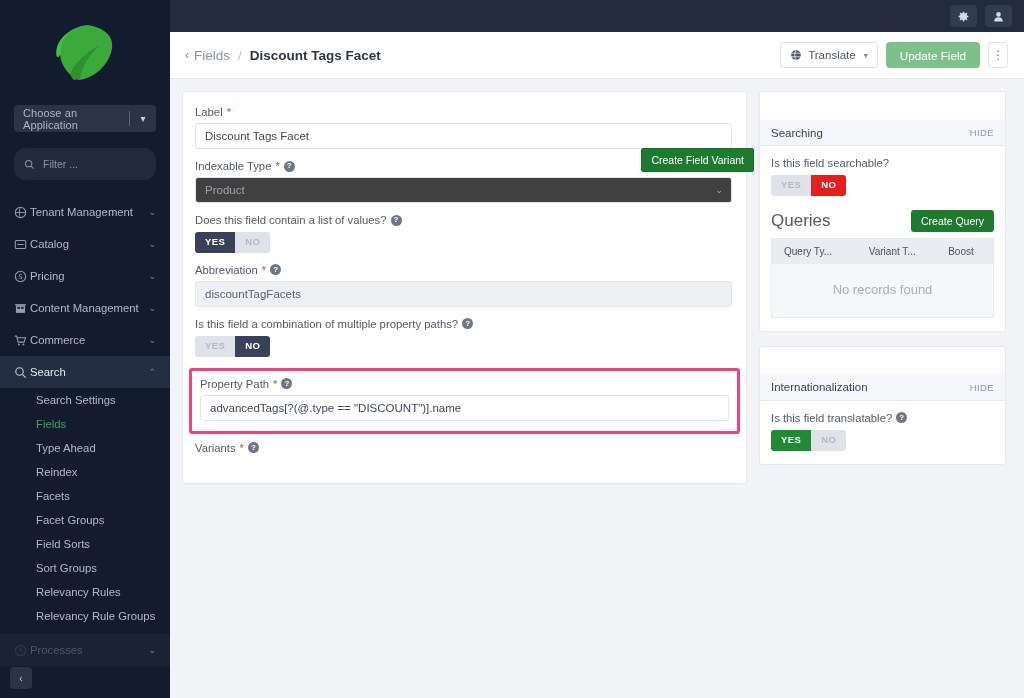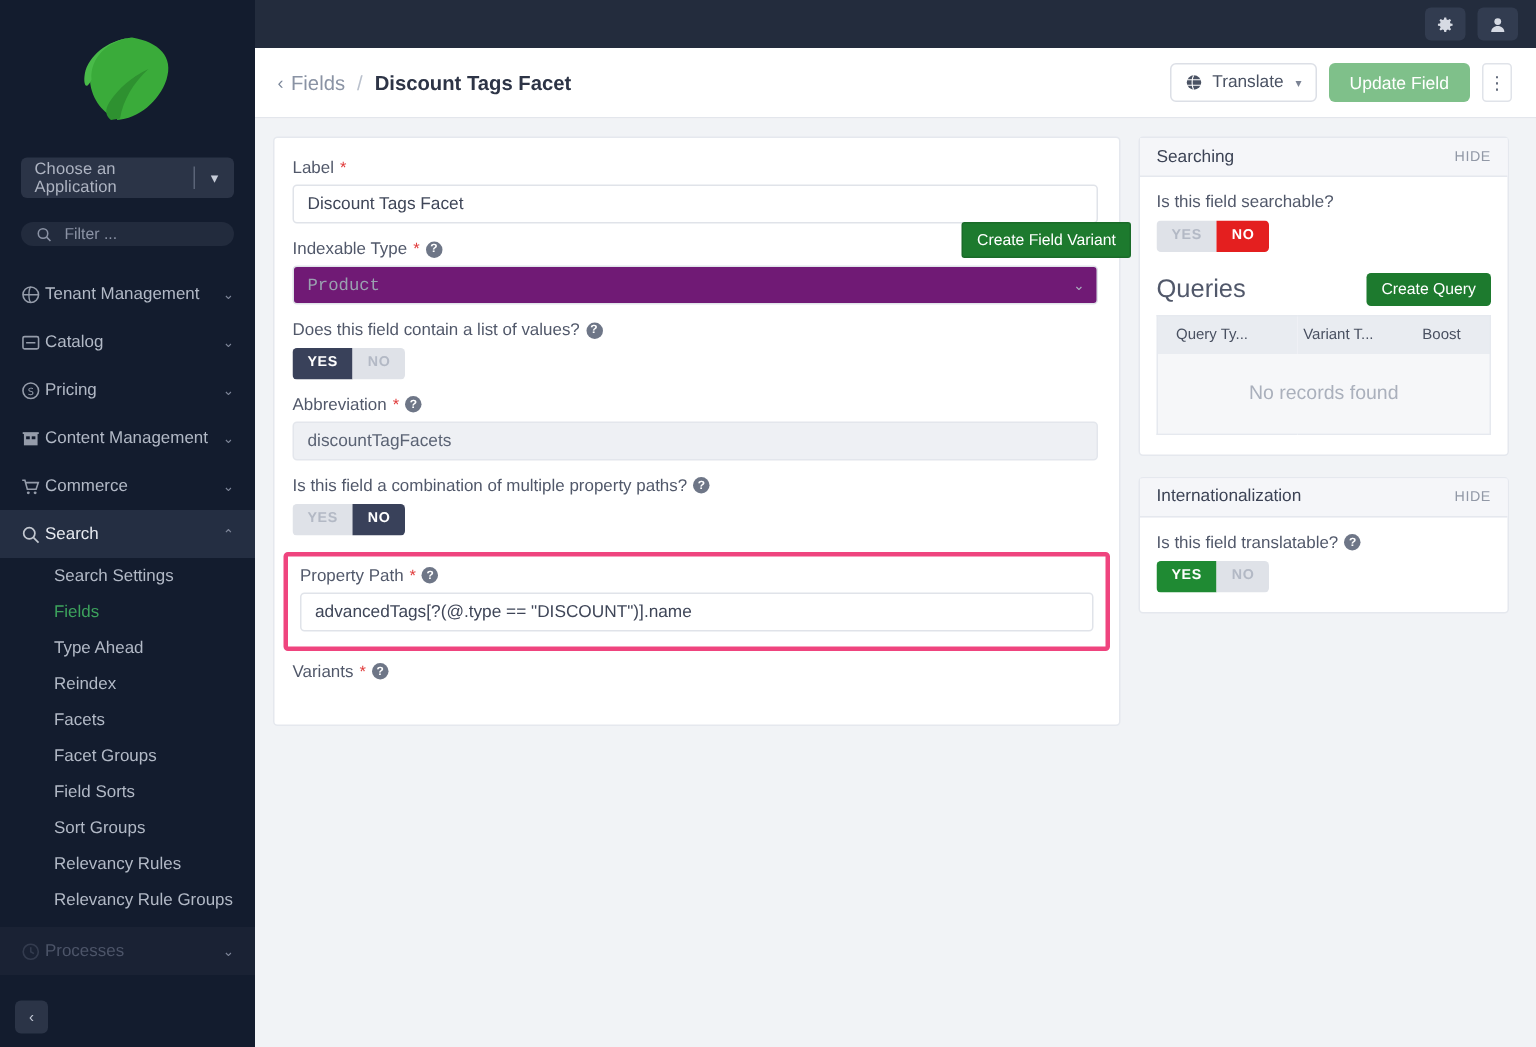--- a/index.html
+++ b/index.html
@@ -34,21 +34,21 @@
   }
   .app-select .label { flex: 1; letter-spacing: .1px; }
   .app-select .divider { width: 1px; height: 15px; background: #5b6478; }
   .app-select .chev {
     width: 26px; display: flex; align-items: center; justify-content: center;
     color: #c6ccd8; font-size: 10px;
   }
 
   .filter-box {
     margin: 16px 14px 0 14px;
-    height: 16px; border-radius: 12px;
+    height: 32px; border-radius: 12px;
     background: #222b3d;
     display: flex; align-items: center;
     padding: 0 10px; gap: 8px;
     color: #8b93a5; font-size: 10.5px;
   }
   .filter-box svg { flex: 0 0 11px; }
 
   .nav { margin-top: 16px; flex: 1; overflow: hidden; }
   .nav-item {
     height: 32px; display: flex; align-items: center;
@@ -145,21 +145,21 @@
     font-weight: bold; line-height: 1;
   }
 
   .inp {
     height: 26px; border: 1px solid #e0e3e9; border-radius: 3px;
     background: #ffffff; font-size: 11.5px; color: #3f4658;
     display: flex; align-items: center; padding: 0 9px;
     width: 100%;
   }
   .inp.gray { background: #eef0f4; color: #5b6374; border-color: #e3e6ec; }
-  .inp.dis { background: #701a75; color: #9aa1b0; font-family: Liberation Mono, monospace; }
+  .inp.dis { background: #404040; color: #9aa1b0; }
   .sel-wrap { position: relative; }
   .sel-wrap .scv {
     position: absolute; right: 9px; top: 0; height: 26px;
     display: flex; align-items: center; color: #aab1bf; font-size: 9px;
   }
 
   .fgroup { margin-bottom: 11px; }
 
   .toggle { display: inline-flex; border-radius: 3px; overflow: hidden; }
   .toggle span {
@@ -194,21 +194,21 @@
   .vtable td {
     font-size: 10.8px; color: #6e7687; padding: 9px 10px; background: #fff;
   }
   .vtable td.grip { width: 22px; color: #98a0af; font-size: 10px; padding-right: 0; }
   .vtable td.yes { color: #3a8a52; }
 
   
   .panel-head {
     height: 26px; background: #f5f6f9; border-bottom: 1px solid #e5e8ee;
     display: flex; align-items: center; padding: 0 11px;
-    font-size: 11.5px; color: #3c4355;
+    font-size: 11.5px; color: #3c4355; margin-top: 28px;
   }
   .panel-head .hide { margin-left: auto; font-size: 9.5px; color: #9198a6; letter-spacing: .4px; cursor: pointer; }
   .panel-body { padding: 11px 11px 13px 11px; }
   .q-row { display: flex; align-items: center; margin: 14px 0 6px 0; }
   .q-row .ql { font-size: 17px; color: #51586a; flex: 1; }
   .btn-cq {
     background: #1d7a2e; color: #fff; font-size: 10.5px;
     padding: 5px 10px; border-radius: 3px; cursor: pointer; border: none;
   }
   .qtable { width: 100%; border: 1px solid #e6e9ef; border-radius: 2px; border-collapse: collapse; }

